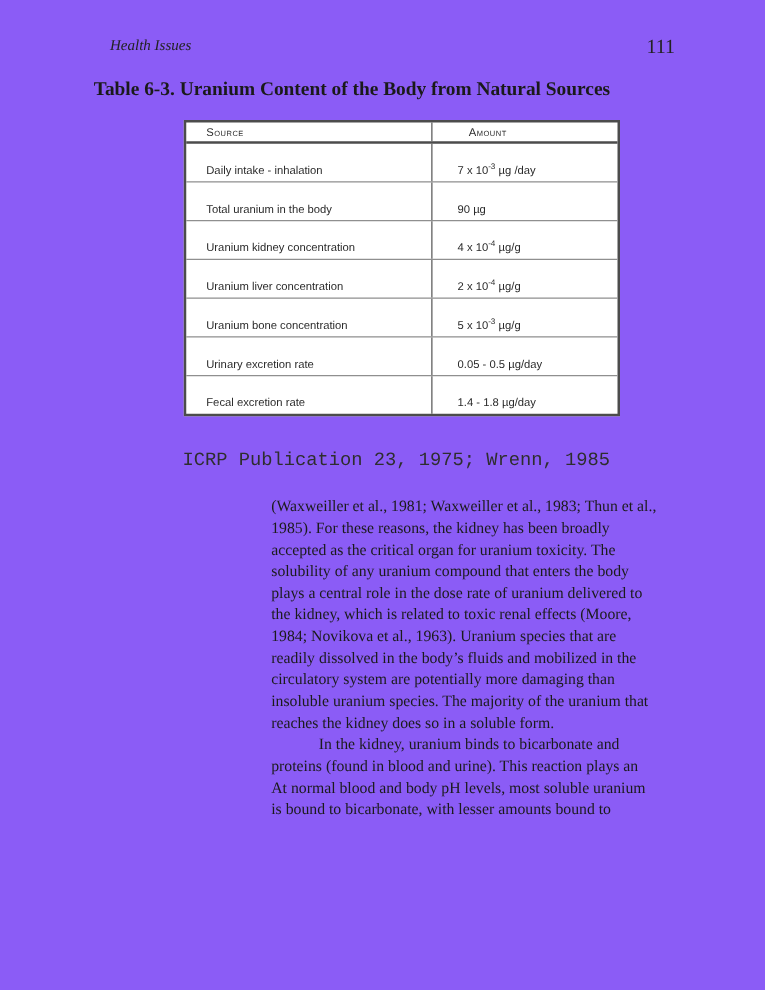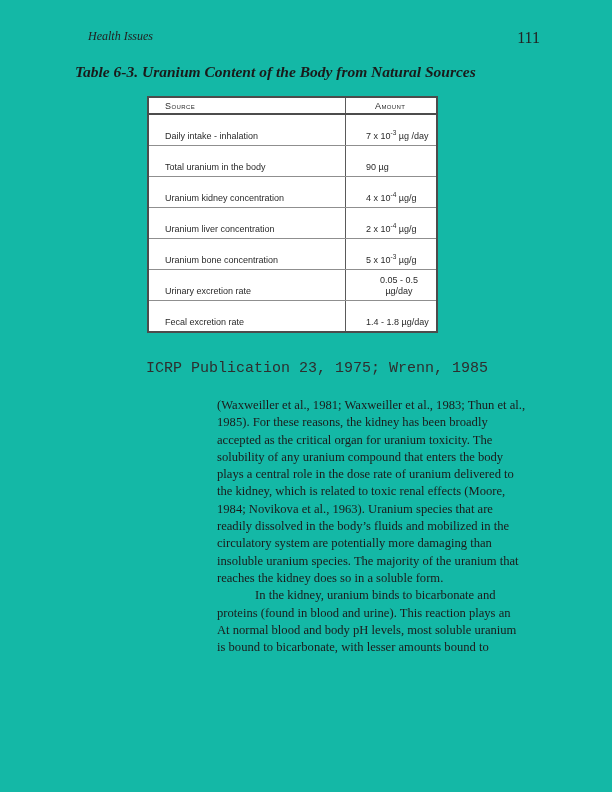--- a/index.html
+++ b/index.html
@@ -1,21 +1,21 @@
 <!DOCTYPE html>
 <html><head>
 <meta charset="utf-8">
 <style>
   html, body { margin: 0; padding: 0; background: #e8e8e8; }
   .page {
     position: relative;
     width: 612px;
     height: 792px;
     margin: 0 auto;
-    background: #14b8a6;
+    background: #8b5cf6;
     font-family: "Liberation Serif", serif;
     color: #1c1c1c;
     overflow: hidden;
   }
 
   
   .running-title {
     position: absolute;
     top: 29px; left: 88px;
     font-style: italic;
@@ -28,36 +28,34 @@
     font-size: 16px;
     color: #222;
   }
 
   
   .table-title {
     position: absolute;
     top: 63px; left: 75px;
     font-size: 15.5px;
     font-weight: bold;
-    font-style: italic;
     color: #1a1a1a;
     white-space: nowrap;
   }
 
   
   .dtable {
     position: absolute;
     left: 147px; top: 96px;
-    width: 291px;
+    width: 349px;
     border: 2px solid #4c4c4c;
     box-sizing: border-box;
     background: #fff;
     font-family: "Liberation Sans", sans-serif;
     color: #2a2a2a;
-    text-align: center;
   }
   .thead {
     display: flex;
     height: 15px;
     border-bottom: 2px solid #4c4c4c;
     font-size: 9px;
     font-variant: small-caps;
     letter-spacing: 0.4px;
   }
   .th-src {

